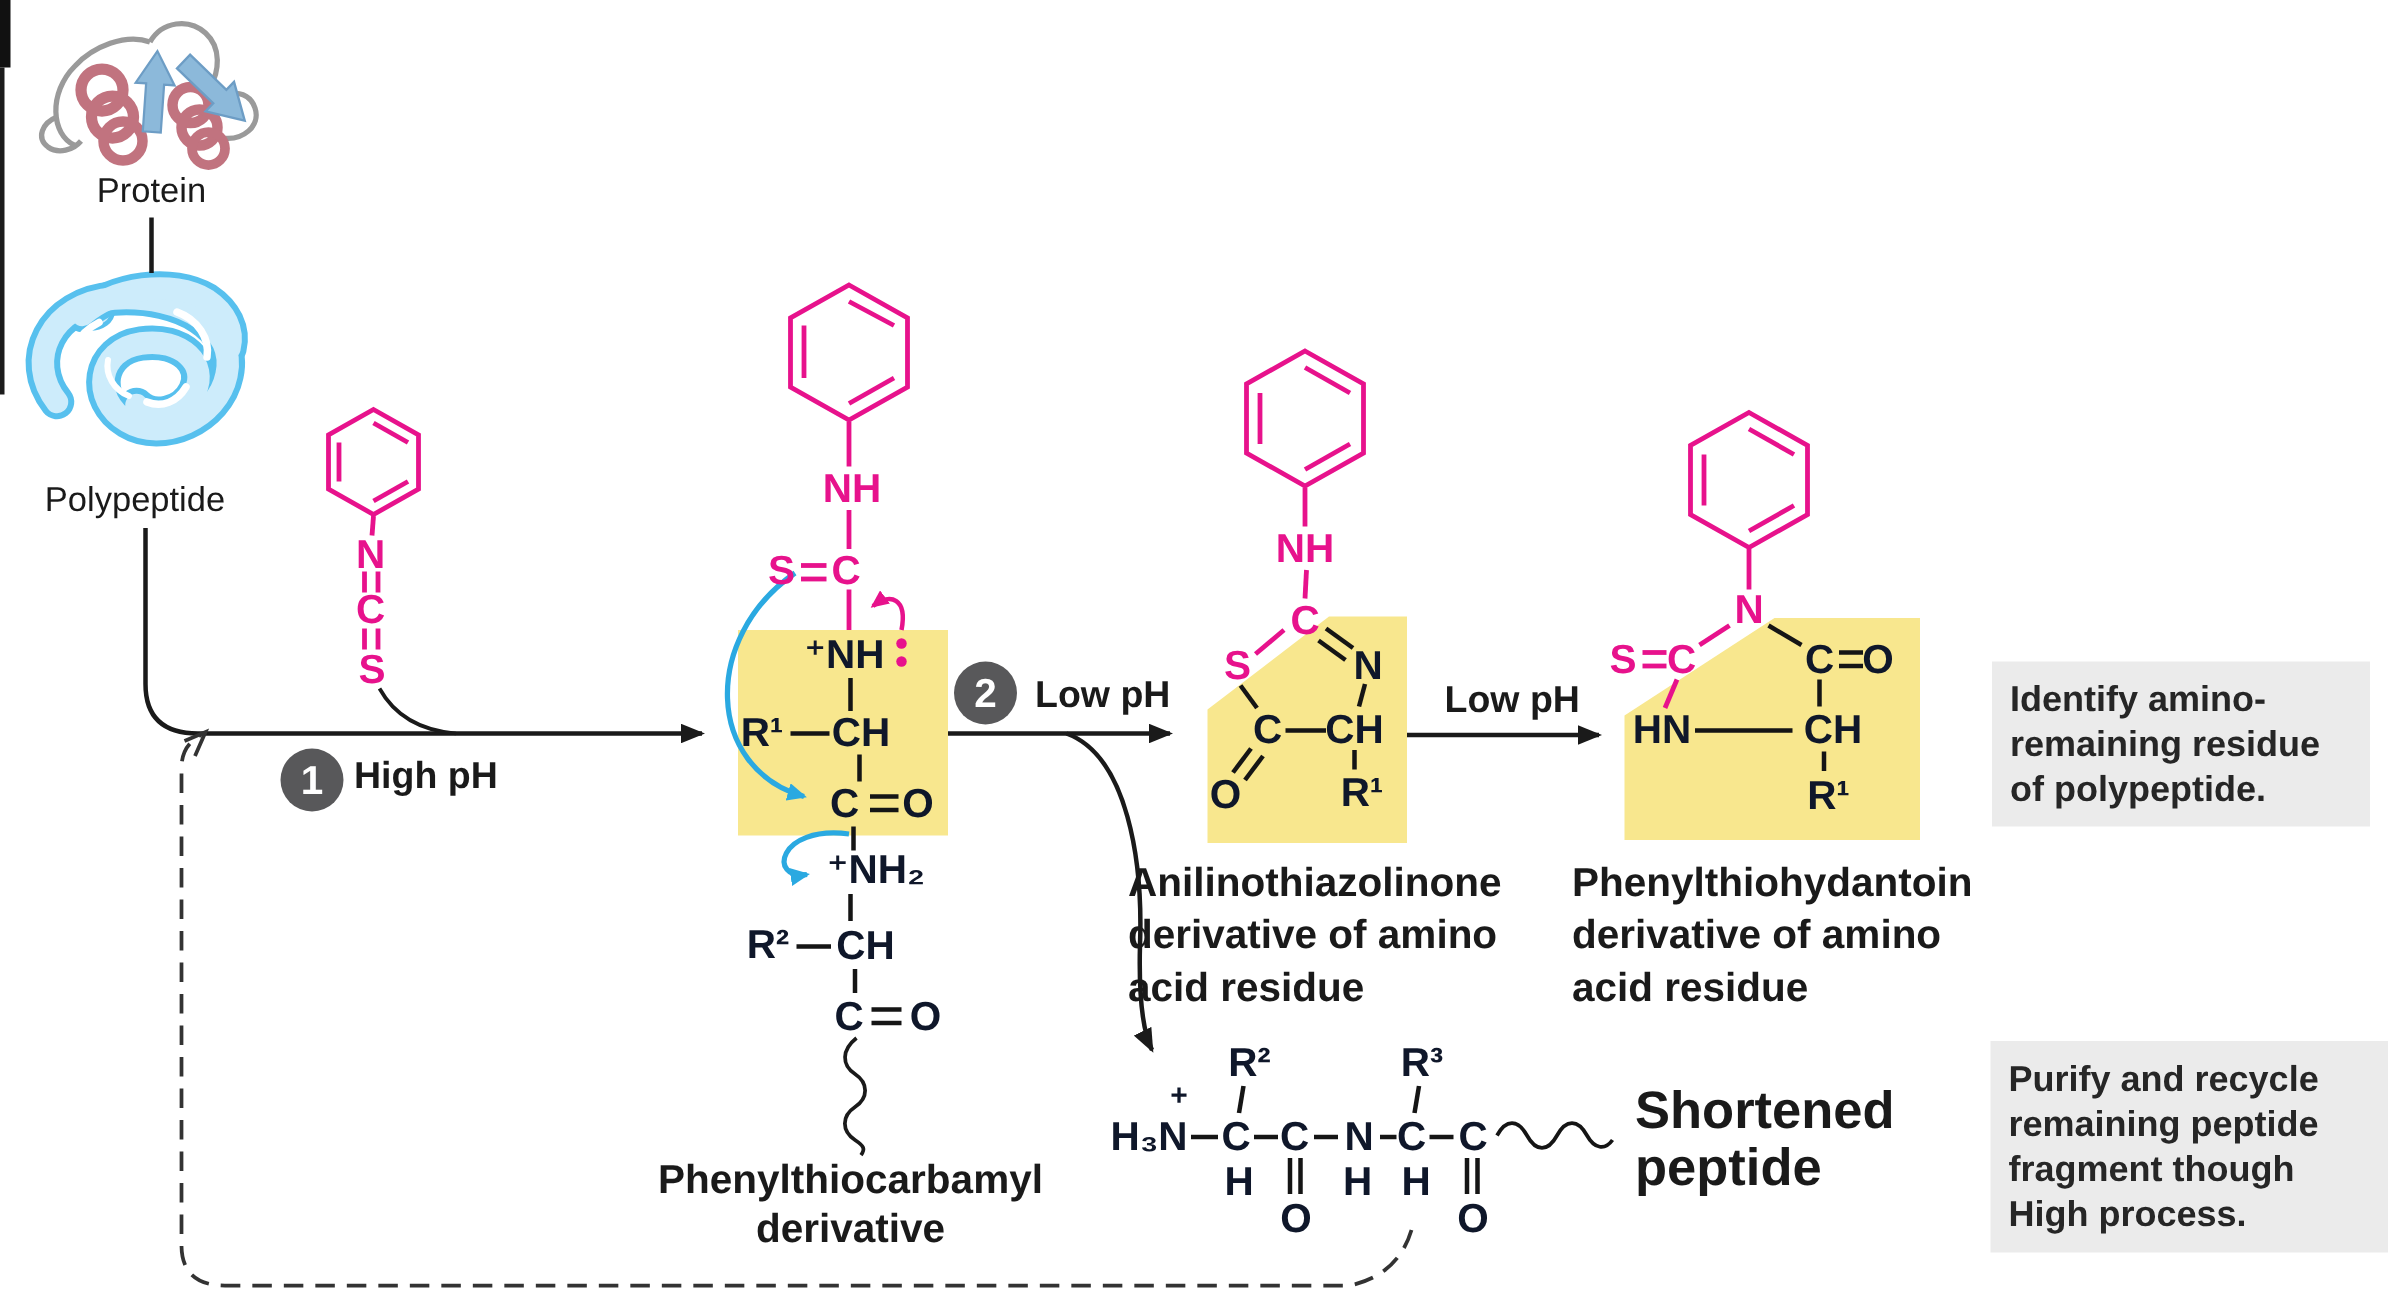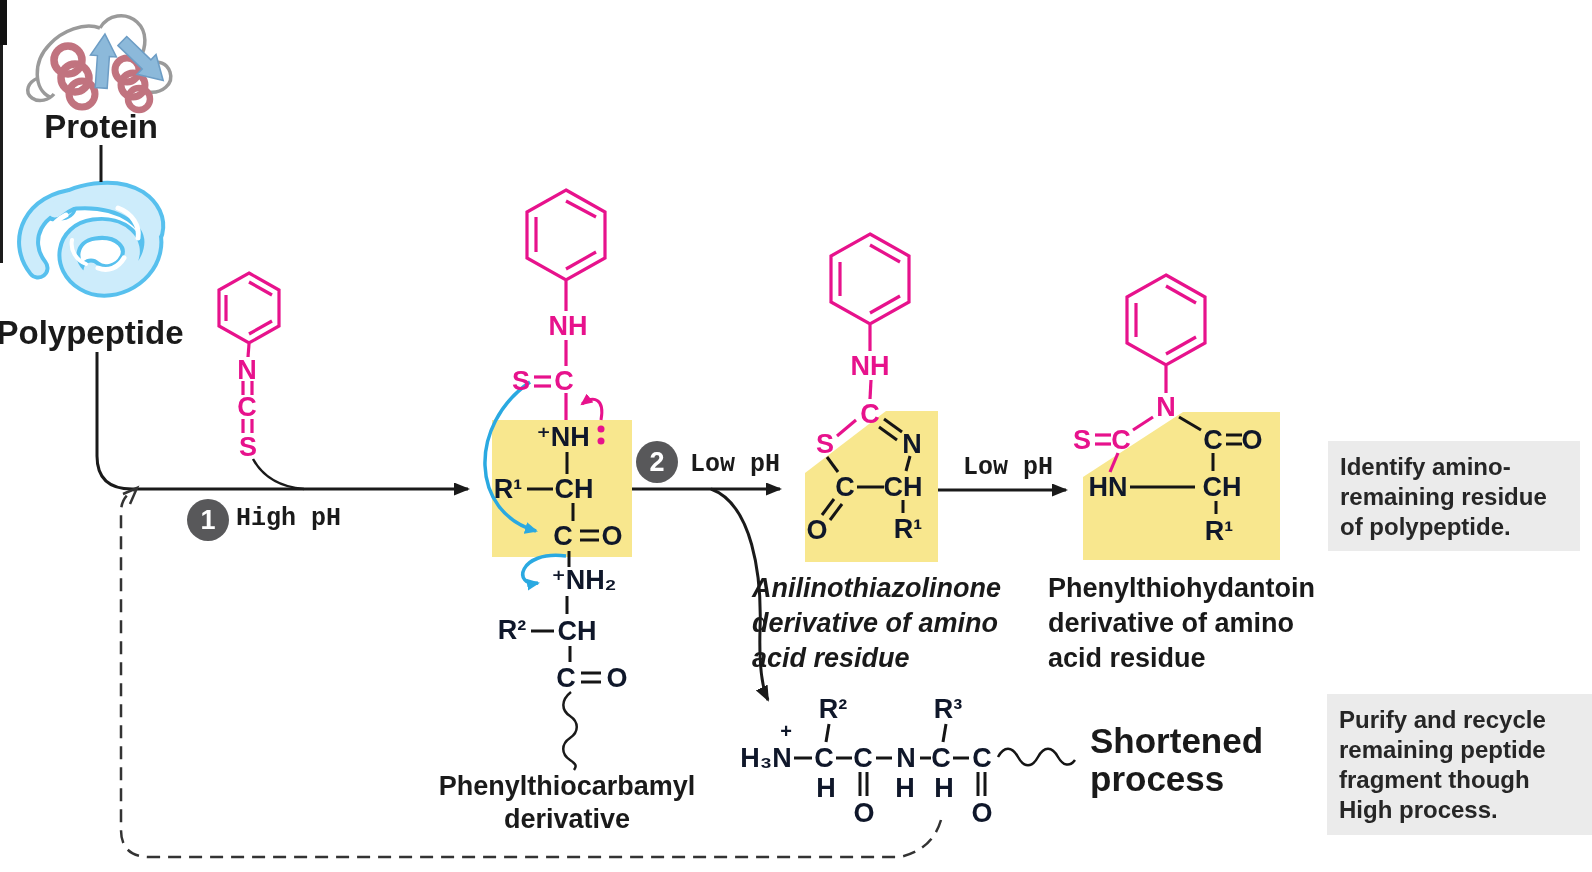--- a/index.html
+++ b/index.html
@@ -1,29 +1,29 @@
 <!DOCTYPE html>
 <html><head>
 <meta charset="utf-8">
 <style>
   html,body{margin:0;padding:0;background:#ffffff;}
   #stage{position:relative;width:1592px;height:872px;background:#ffffff;overflow:hidden;
          font-family:"Liberation Sans","DejaVu Sans",sans-serif;}
   #art{position:absolute;left:0;top:0;}
-  .cap{position:absolute;font-weight:700;font-size:33px;color:#1a1a1a;white-space:nowrap;
+  .cap{position:absolute;font-weight:400;font-size:23px;color:#1a1a1a;white-space:nowrap;
        transform:translate(-50%,-50%);} 
   .atom{position:absolute;font-weight:700;font-size:27px;color:#0f172a;white-space:nowrap;
         transform:translate(-50%,-50%);font-family:"Liberation Sans","DejaVu Sans",sans-serif;}
   .pink{color:#e7128c;}
   .small{font-size:20px;}
   .badge{position:absolute;width:42px;height:42px;border-radius:50%;background:#58585a;
          color:#ffffff;font-weight:700;font-size:27px;display:flex;align-items:center;
          justify-content:center;transform:translate(-50%,-50%);}
   .phlabel{position:absolute;font-weight:700;font-size:25px;color:#1a1a1a;white-space:nowrap;
-           transform:translate(0,-50%);font-family:Liberation Mono, monospace;}
+           transform:translate(0,-50%);}
   .slabel{position:absolute;font-weight:700;font-size:27px;color:#1a1a1a;line-height:35px;
           white-space:nowrap;}
   .slabel.center{transform:translateX(-50%);text-align:center;line-height:33px;}
   .note{position:absolute;background:#ebebeb;box-sizing:border-box;padding:11px 10px 0 12px;
         font-weight:700;font-size:24px;color:#262626;line-height:30px;white-space:nowrap;}
   .shortlbl{position:absolute;font-weight:700;font-size:35px;color:#1a1a1a;line-height:38px;
             white-space:nowrap;}
 </style>
 </head>
 <body>
@@ -235,21 +235,21 @@
 
 <div>
   <div class="atom pink" style="left:870px;top:366px;">NH</div>
   <div class="atom pink" style="left:870px;top:414px;">C</div>
   <div class="atom pink" style="left:825px;top:444px;">S</div>
   <div class="atom" style="left:912px;top:444px;">N</div>
   <div class="atom" style="left:845px;top:487px;">C</div>
   <div class="atom" style="left:903px;top:487px;">CH</div>
   <div class="atom" style="left:817px;top:530px;">O</div>
   <div class="atom" style="left:908px;top:529px;">R¹</div>
-  <div class="slabel" style="left:752px;top:571px;font-style:italic;">
+  <div class="slabel" style="left:752px;top:571px;">
     <div>Anilinothiazolinone</div>
     <div>derivative of amino</div>
     <div>acid residue</div>
   </div>
 </div>
 
 <div>
   <div class="atom pink" style="left:1166px;top:407px;">N</div>
   <div class="atom pink" style="left:1082px;top:440px;">S</div>
   <div class="atom pink" style="left:1121px;top:440px;">C</div>
@@ -275,21 +275,21 @@
   <div class="atom" style="left:982px;top:758px;">C</div>
   <div class="atom" style="left:833px;top:709px;">R²</div>
   <div class="atom" style="left:948px;top:709px;">R³</div>
   <div class="atom" style="left:826px;top:788px;">H</div>
   <div class="atom" style="left:864px;top:813px;">O</div>
   <div class="atom" style="left:905px;top:788px;">H</div>
   <div class="atom" style="left:944px;top:788px;">H</div>
   <div class="atom" style="left:982px;top:813px;">O</div>
   <div class="shortlbl" style="left:1090px;top:722px;">
     <div>Shortened</div>
-    <div>process</div>
+    <div>peptide</div>
   </div>
 </div>
 
 <div class="note" style="left:1328px;top:441px;width:252px;height:110px;">
   <div>Identify amino-</div>
   <div>remaining residue</div>
   <div>of polypeptide.</div>
 </div>
 <div class="note" style="left:1327px;top:694px;width:298px;height:141px;">
   <div>Purify and recycle</div>

